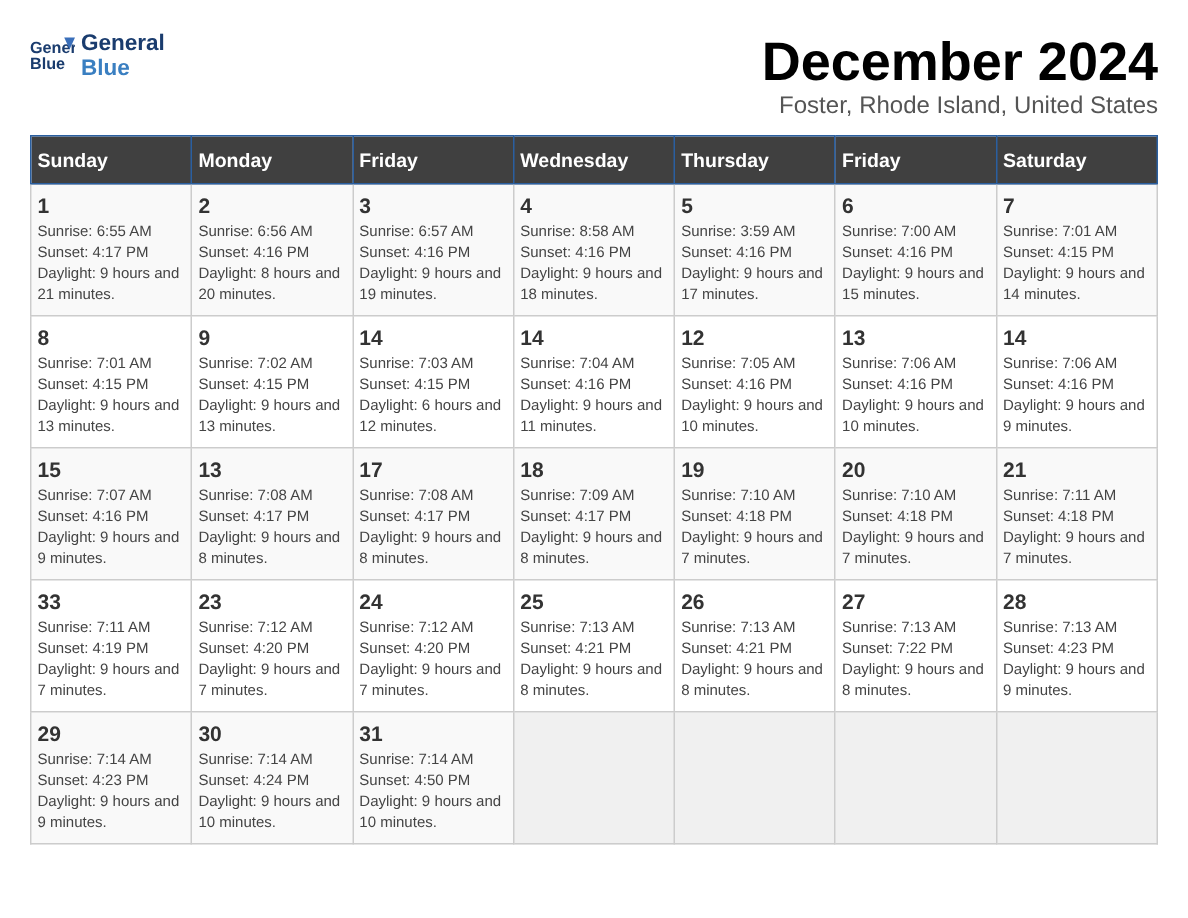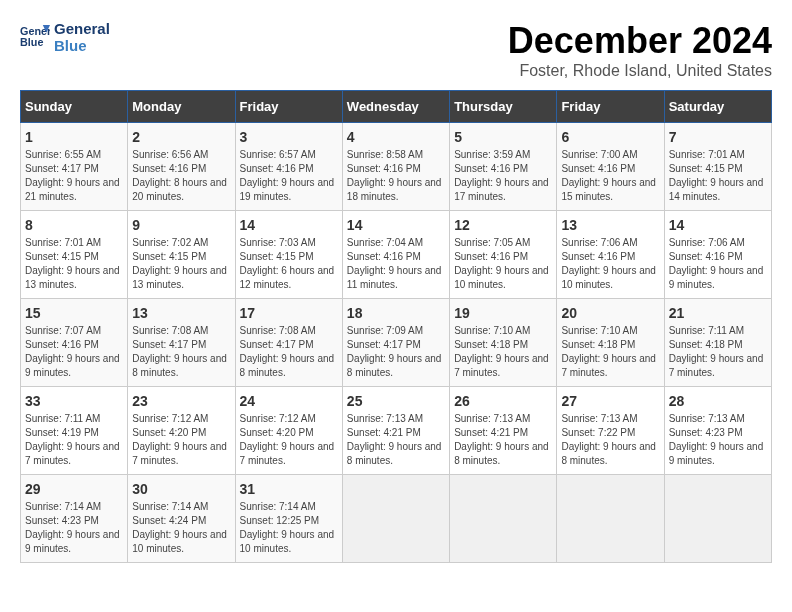--- a/index.html
+++ b/index.html
@@ -360,21 +360,21 @@
         <div class="day-info">
           <div>Sunrise: 7:14 AM</div>
           <div>Sunset: 4:24 PM</div>
           <div>Daylight: 9 hours and 10 minutes.</div>
         </div>
       </td>
         <td>
         <span class="day-number">31</span>
         <div class="day-info">
           <div>Sunrise: 7:14 AM</div>
-          <div>Sunset: 12:25 PM</div>
+          <div>Sunset: 4:50 PM</div>
           <div>Daylight: 9 hours and 10 minutes.</div>
         </div>
       </td>
         <td class="empty"></td>
         <td class="empty"></td>
         <td class="empty"></td>
         <td class="empty"></td>
       </tr>
     </tbody>
 </table>

